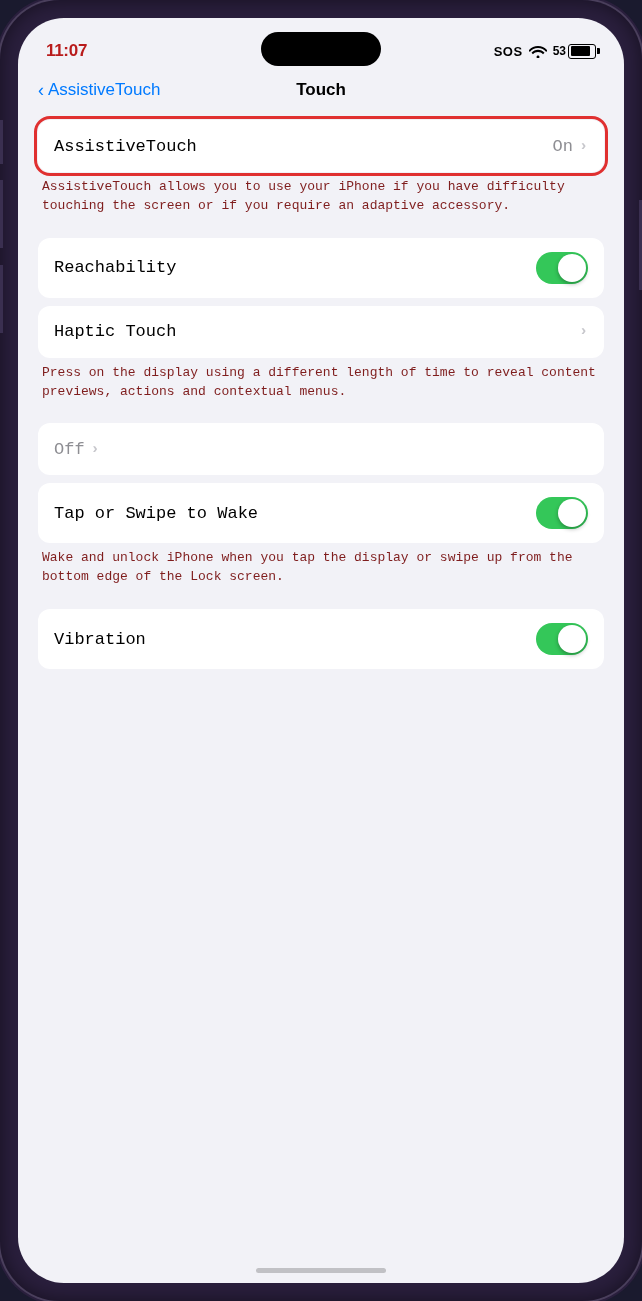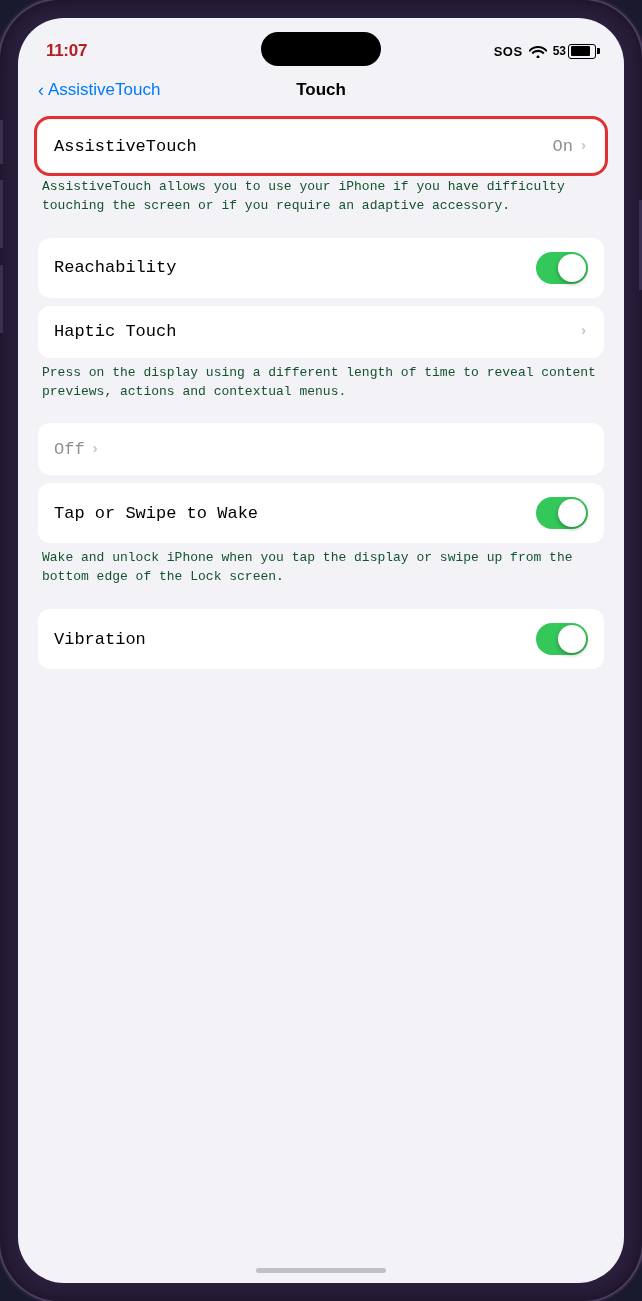--- a/index.html
+++ b/index.html
@@ -246,21 +246,21 @@
       transition: left 0.2s;
     }
 
     .toggle.on .toggle-knob {
       left: 22px;
     }
 
     
     .description-text {
       font-size: 13px;
-      color: #14532d;
+      color: #7f1d1d;
       line-height: 1.45;
       padding: 6px 4px 14px;
     }
 
     
     .highlighted-card {
       background: #fff;
       border-radius: 12px;
       overflow: visible;
       margin-bottom: 0;

